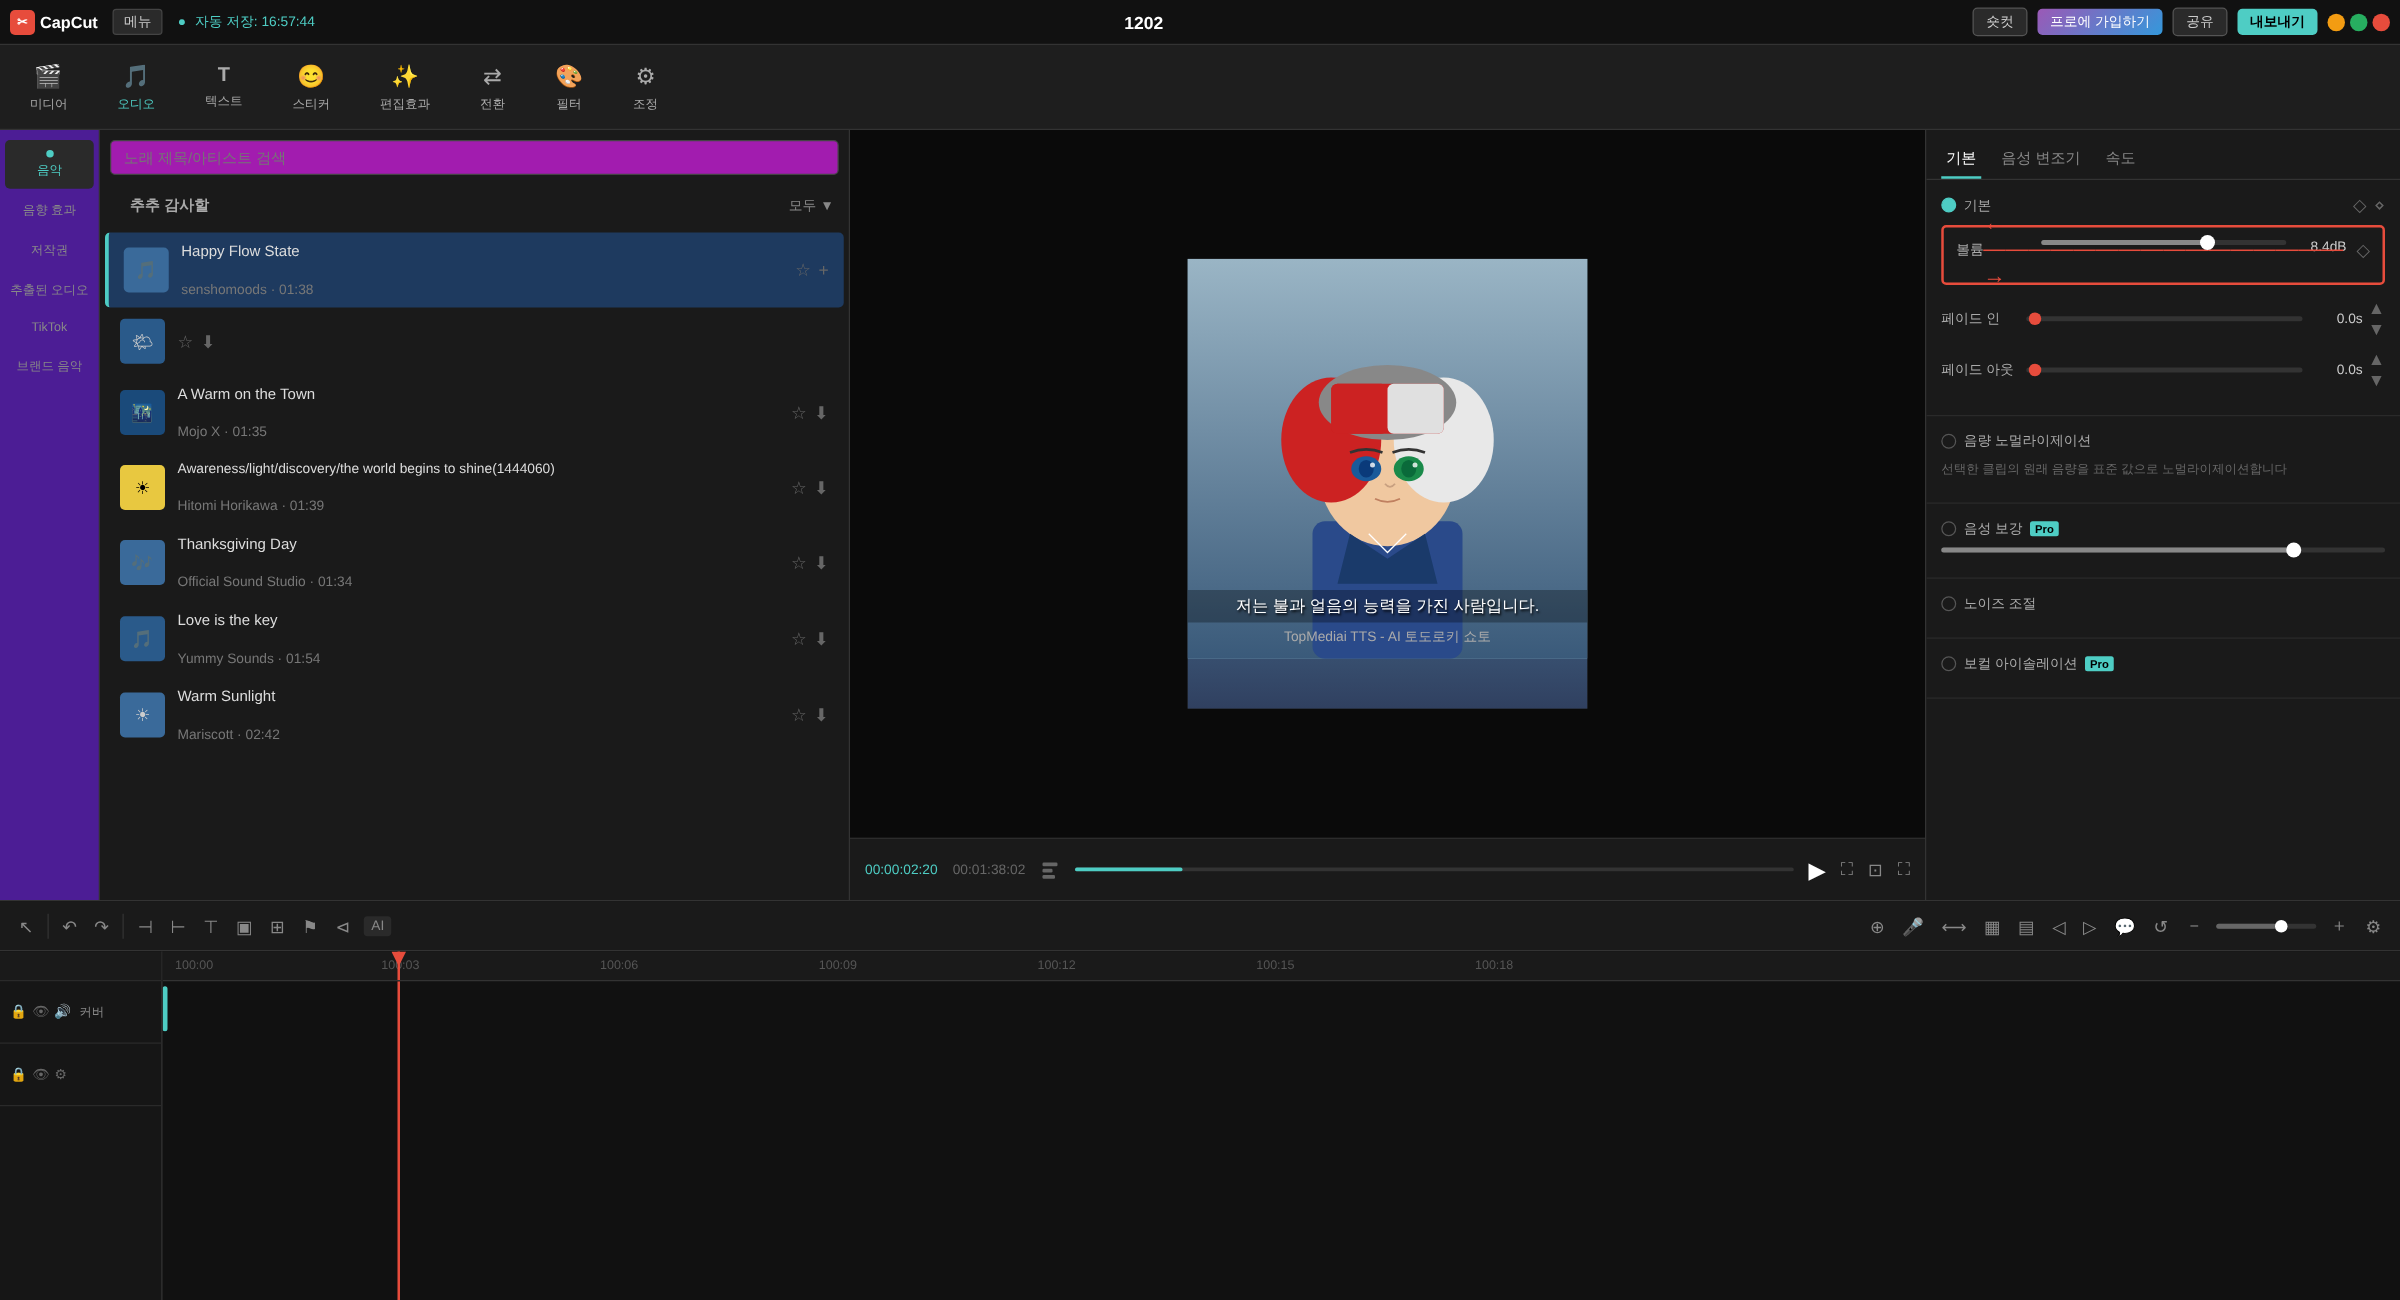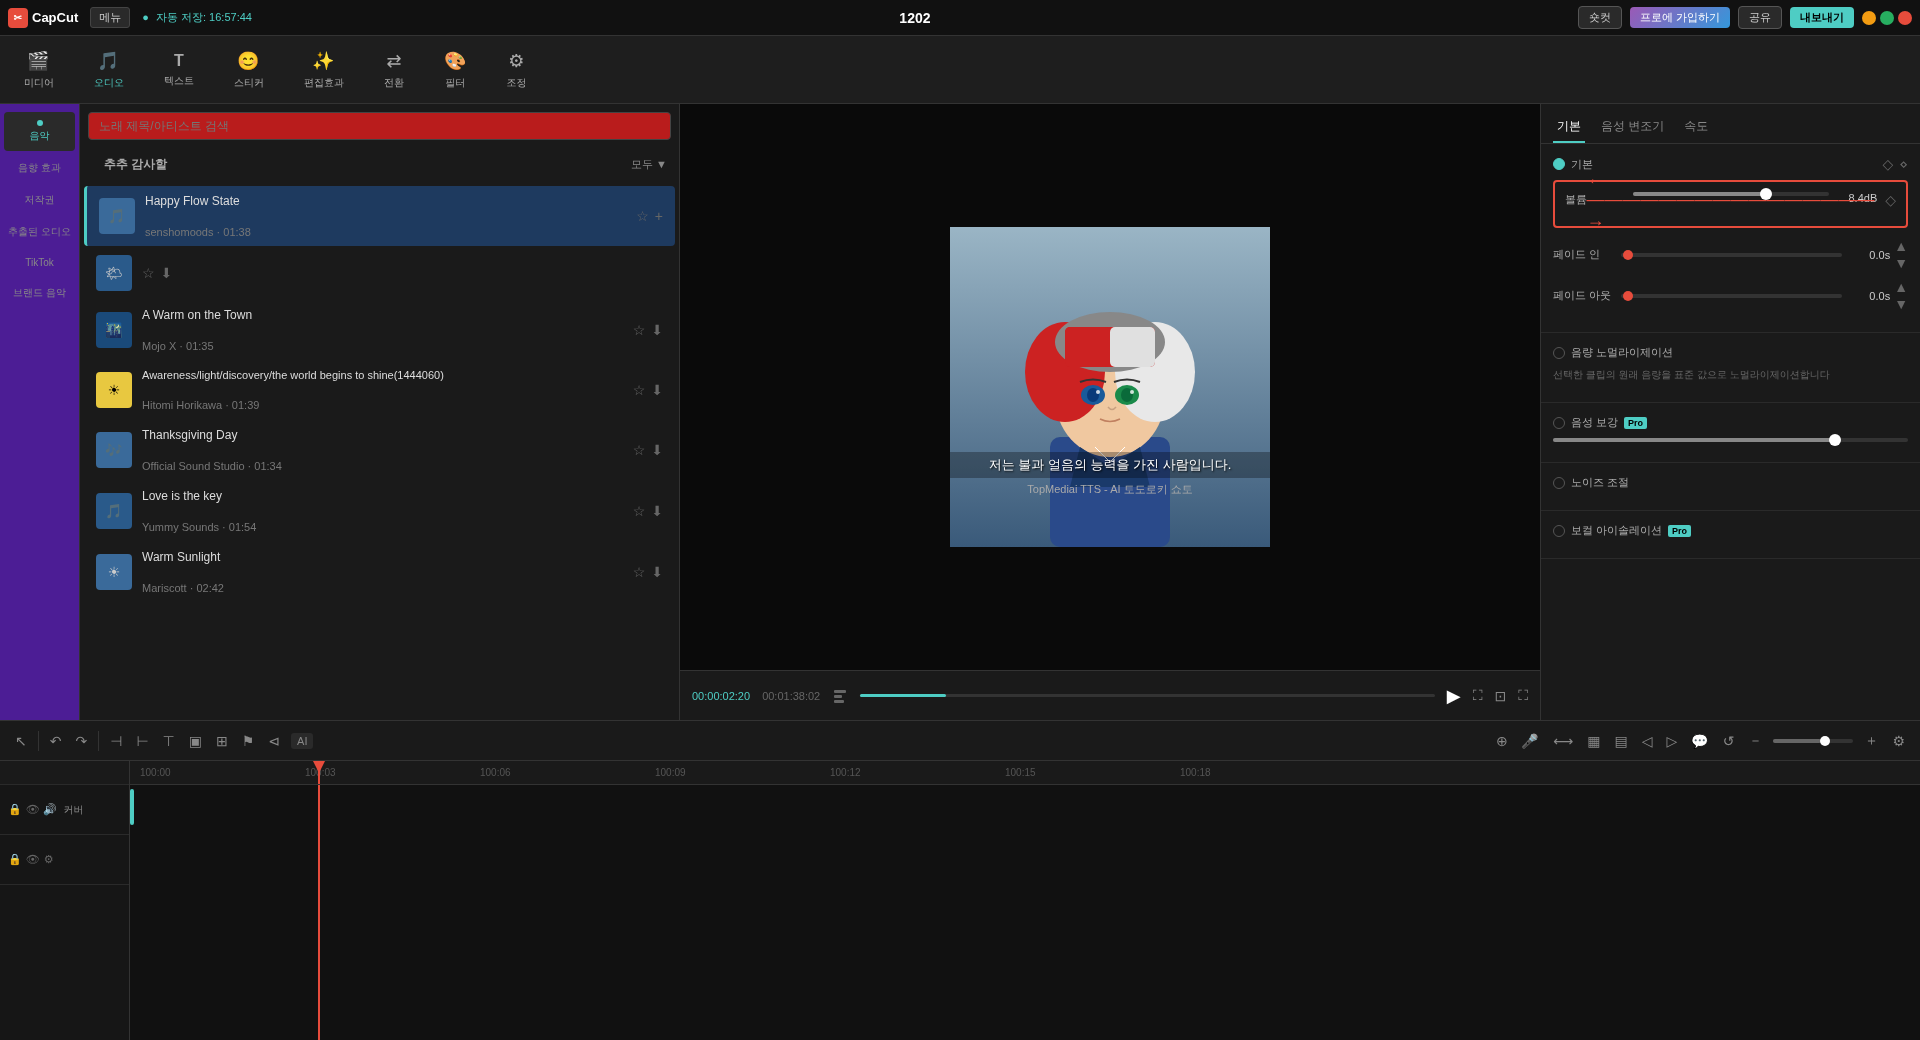--- a/index.html
+++ b/index.html
@@ -39,37 +39,37 @@
 
     
     .sidebar-nav { width: 80px; background: #4c1d95; border-right: 1px solid #333; display: flex; flex-direction: column; padding: 8px 4px; gap: 2px; flex-shrink: 0; }
     .nav-item { display: flex; flex-direction: column; align-items: center; gap: 3px; padding: 8px 4px; border-radius: 4px; cursor: pointer; color: #888; font-size: 10px; }
     .nav-item.active { background: #2a2a2a; color: #4ecdc4; }
     .nav-dot { width: 6px; height: 6px; background: #4ecdc4; border-radius: 50%; }
 
     
     .music-panel { flex: 1; display: flex; flex-direction: column; overflow: hidden; }
     .music-search { padding: 8px; }
-    .search-bar { width: 100%; background: #b91c1c; border: 1px solid #444; color: #ccc; padding: 6px 10px; border-radius: 4px; font-size: 12px; }
+    .search-bar { width: 100%; background: #a21caf; border: 1px solid #444; color: #ccc; padding: 6px 10px; border-radius: 4px; font-size: 12px; }
     .section-title { padding: 8px 12px; color: #aaa; font-size: 12px; font-weight: bold; }
     .music-list { flex: 1; overflow-y: auto; }
     .music-item { display: flex; align-items: center; padding: 8px 12px; gap: 10px; cursor: pointer; border-radius: 4px; margin: 1px 4px; }
     .music-thumb { width: 36px; height: 36px; border-radius: 4px; flex-shrink: 0; overflow: hidden; display: flex; align-items: center; justify-content: center; font-size: 14px; }
     .music-info { flex: 1; }
     .music-title { color: #ddd; font-size: 12px; font-weight: 500; }
     .music-meta { color: #777; font-size: 11px; margin-top: 18px; }
     .music-actions { display: flex; gap: 6px; }
     .action-btn { color: #666; cursor: pointer; font-size: 14px; }
 
     
     .center-panel { flex: 1; background: #111; display: flex; flex-direction: column; }
     .player-header { padding: 8px 12px; color: #aaa; font-size: 12px; display: flex; justify-content: space-between; align-items: center; }
     .player-menu { color: #666; cursor: pointer; font-size: 16px; }
     .preview-area { flex: 1; display: flex; align-items: center; justify-content: center; position: relative; background: #0a0a0a; }
-    .video-frame { width: 320px; height: 320px; background: #222; position: relative; overflow: hidden; display: flex; flex-direction: column; align-items: center; justify-content: flex-end; }
+    .video-frame { width: 320px; height: 360px; background: #222; position: relative; overflow: hidden; display: flex; flex-direction: column; align-items: center; justify-content: flex-end; }
     .subtitle-area { position: absolute; bottom: 50px; left: 0; right: 0; text-align: center; }
     .subtitle-text { color: #fff; font-size: 13px; text-shadow: 1px 1px 2px #000; background: rgba(0,0,0,0.3); padding: 4px 8px; }
     .subtitle-source { color: #aaa; font-size: 11px; margin-top: 4px; }
     .player-controls { height: 50px; background: #1a1a1a; display: flex; align-items: center; padding: 0 12px; gap: 12px; border-top: 1px solid #333; }
     .time-display { color: #4ecdc4; font-size: 11px; }
     .time-total { color: #666; font-size: 11px; }
     .progress-bar { flex: 1; height: 3px; background: #333; border-radius: 2px; position: relative; cursor: pointer; }
     .progress-fill { height: 100%; background: #4ecdc4; border-radius: 2px; width: 15%; }
     .play-btn { color: #fff; font-size: 18px; cursor: pointer; }
     .ctrl-btn { color: #888; font-size: 14px; cursor: pointer; }

